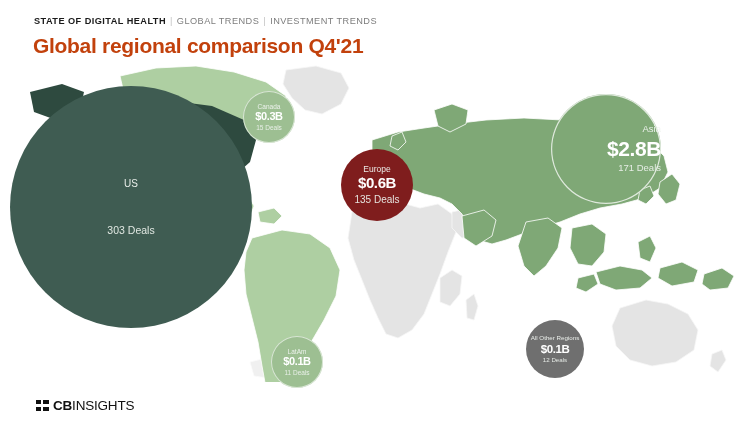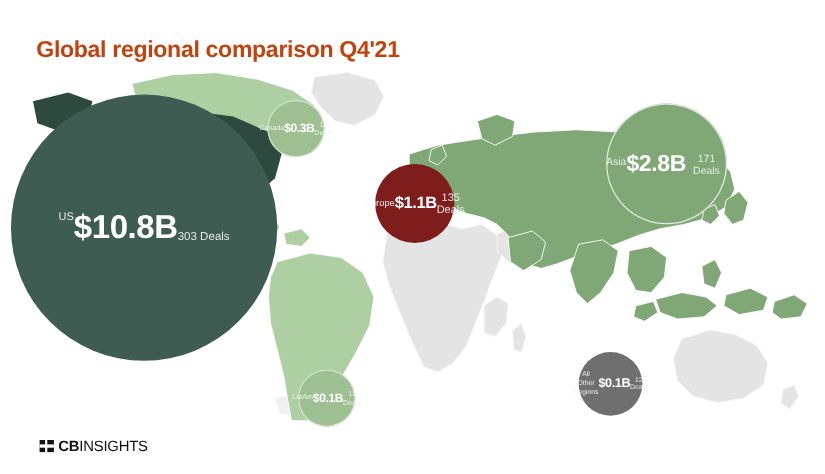--- a/index.html
+++ b/index.html
@@ -45,21 +45,21 @@
     left: 0; top: 62px;
     width: 750px; height: 320px;
   }
   .map-svg { position: absolute; inset: 0; width: 750px; height: 320px; }
 
   
   .bubble {
     position: absolute;
     border-radius: 50%;
     display: flex;
-    flex-direction: row;
+    flex-direction: column;
     align-items: center;
     justify-content: center;
     color: #ffffff;
     text-align: center;
     line-height: 1.12;
   }
   .bubble .b-region {
     font-weight: 400;
     color: #f1f5f1;
     opacity: .95;
@@ -84,20 +84,21 @@
   .bubble-us .b-region { font-size: 10px; margin-bottom: 18px; }
   .bubble-us .b-value  { font-size: 30px; }
   .bubble-us .b-deals  { font-size: 10.5px; margin-top: 18px; }
 
   
   .bubble-asia {
     left: 551px; top: 32px;
     width: 110px; height: 110px;
     background: #7fa876;
     box-shadow: inset 0 0 0 1.2px rgba(255,255,255,.75);
+    align-items: flex-end;
   }
   .bubble-asia .b-region { font-size: 9.5px; margin-bottom: 2px; }
   .bubble-asia .b-value  { font-size: 21px; }
   .bubble-asia .b-deals  { font-size: 9.5px; margin-top: 3px; }
 
   
   .bubble-europe {
     left: 341px; top: 87px;
     width: 72px; height: 72px;
     background: #7f1d1d;
@@ -172,20 +173,23 @@
     white-space: nowrap;
   }
   .logo-text .lt-bold { font-weight: 700; }
   .logo-text .lt-reg  { font-weight: 400; }
 </style>
 </head>
 <body>
 
 <div class="page">
 
+  <div class="eyebrow">
+    <span class="kicker">STATE OF DIGITAL HEALTH</span><span class="sep">|</span><span class="crumb">GLOBAL TRENDS</span><span class="sep">|</span><span class="crumb">INVESTMENT TRENDS</span>
+  </div>
 
   <h1 class="page-title">Global regional comparison Q4'21</h1>
 
   <div class="map-stage">
 
     <svg class="map-svg" viewBox="0 0 750 320" aria-hidden="true">
       <g fill="#e4e4e4" stroke="#f6f6f6" stroke-width="0.8">
 
         <path d="M286 8 L316 4 L341 11 L349 26 L341 42 L322 52 L305 48 L292 36 L283 22 Z"></path>
 
@@ -257,33 +261,32 @@
 
         <path d="M74 48 L118 40 L166 38 L212 44 L244 58 L256 78 L250 100 L232 116 L202 124
                  L166 126 L128 120 L96 106 L76 86 L68 66 Z"></path>
 
         <path d="M30 30 L62 22 L84 30 L80 48 L56 58 L34 50 Z"></path>
       </g>
     </svg>
 
     <div class="bubble bubble-us">
       <span class="b-region">US</span>
-      <span class="b-value">$10.8B</span>
       <span class="b-deals">303 Deals</span>
     </div>
 
     <div class="bubble bubble-asia">
       <span class="b-region">Asia</span>
       <span class="b-value">$2.8B</span>
       <span class="b-deals">171 Deals</span>
     </div>
 
     <div class="bubble bubble-europe">
       <span class="b-region">Europe</span>
-      <span class="b-value">$1.1B</span>
+      <span class="b-value">$0.6B</span>
       <span class="b-deals">135 Deals</span>
     </div>
 
     <div class="bubble bubble-canada">
       <span class="b-region">Canada</span>
       <span class="b-value">$0.3B</span>
       <span class="b-deals">15 Deals</span>
     </div>
 
     <div class="bubble bubble-latam">

